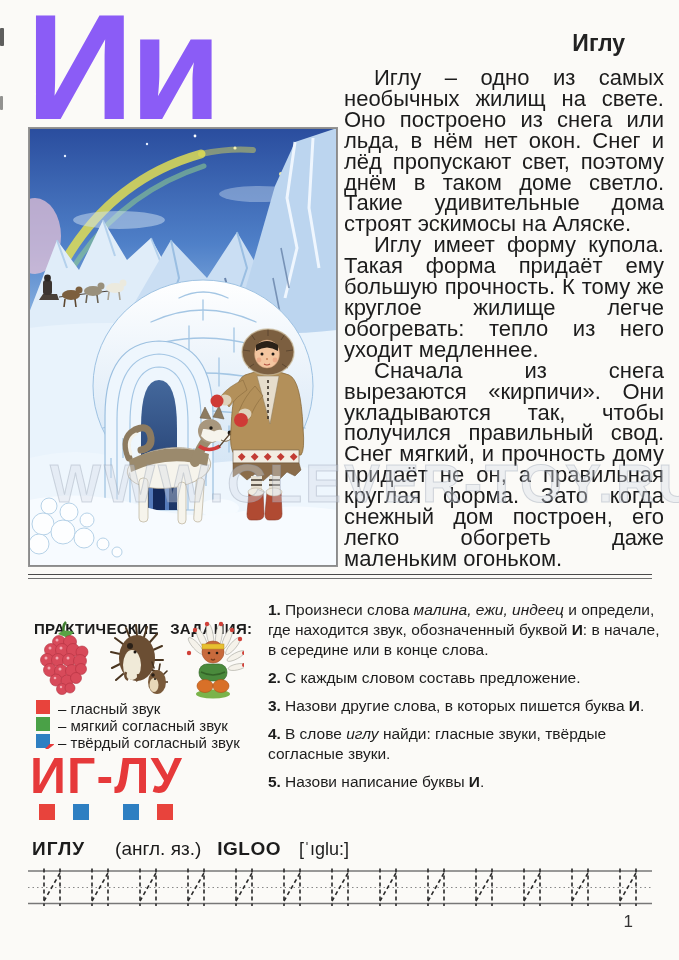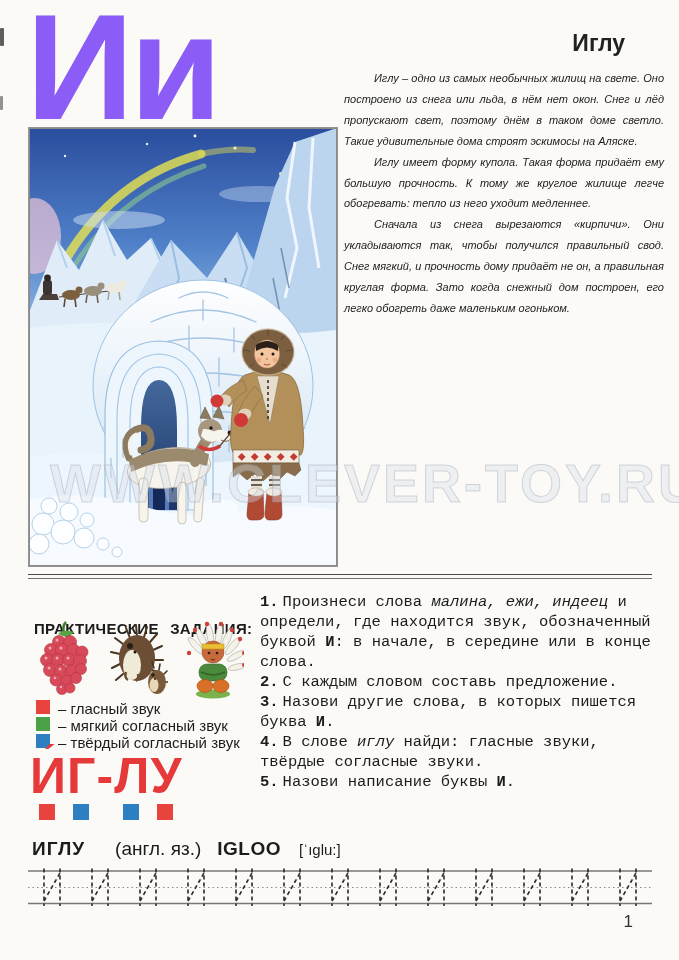--- a/index.html
+++ b/index.html
@@ -23,21 +23,21 @@
   .page-title{right:54px;top:30px;font-size:23px;font-weight:bold;color:#222;}
 
   .illustration{
     left:28px;top:127px;width:308px;height:438px;
     border:1px solid #949494;box-sizing:content-box;background:#e9f3fc;
   }
   .illustration svg{display:block;width:100%;height:100%;}
 
   .article{
     left:344px;top:68px;width:320px;
-    font-size:11px;line-height:20.9px;text-align:justify;font-style:italic;
+    font-size:22px;line-height:20.9px;text-align:justify;
   }
   .article p{margin:0;text-indent:30px;}
 
   .divider{
     left:28px;top:574px;width:624px;height:3px;
     border-top:1.6px solid #4a4a4a;border-bottom:1px solid #707070;
   }
 
   .practice-heading{
     left:34px;top:620px;font-size:15px;font-weight:bold;letter-spacing:.3px;word-spacing:7px;
@@ -60,24 +60,24 @@
     position:absolute;top:-11px;left:55%;font-size:34px;line-height:1;color:#e6393a;font-weight:bold;
     transform:translateX(-50%);
   }
   .syl-square{width:16px;height:16px;margin-top:2px;}
   .syl-square.empty{background:transparent;}
 
   .translation{left:32px;top:838px;display:flex;align-items:baseline;font-size:19px;}
   .tr-ru{font-weight:bold;margin-right:30px;letter-spacing:1px;}
   .tr-note{margin-right:16px;}
   .tr-en{font-weight:bold;margin-right:18px;letter-spacing:.5px;}
-  .tr-ipa{font-size:15px;text-align:right;}
+  .tr-ipa{font-size:18px;text-align:right;}
 
   .tasks{left:260px;top:592px;width:412px;font-size:15.5px;line-height:20px;}
-  .task{margin:0;font-family:Liberation Mono, monospace;}
+  .task{margin:8px;}
   .task b.num{font-weight:bold;margin-right:4px;}
   .task .it{font-style:italic;}
   .task .bd{font-weight:bold;}
 
   .writing-band{left:28px;top:866px;width:624px;height:42px;}
   .writing-band svg{display:block;width:100%;height:100%;}
 
   .page-number{right:46px;top:912px;font-size:17px;color:#333;}
 
   .watermark{

